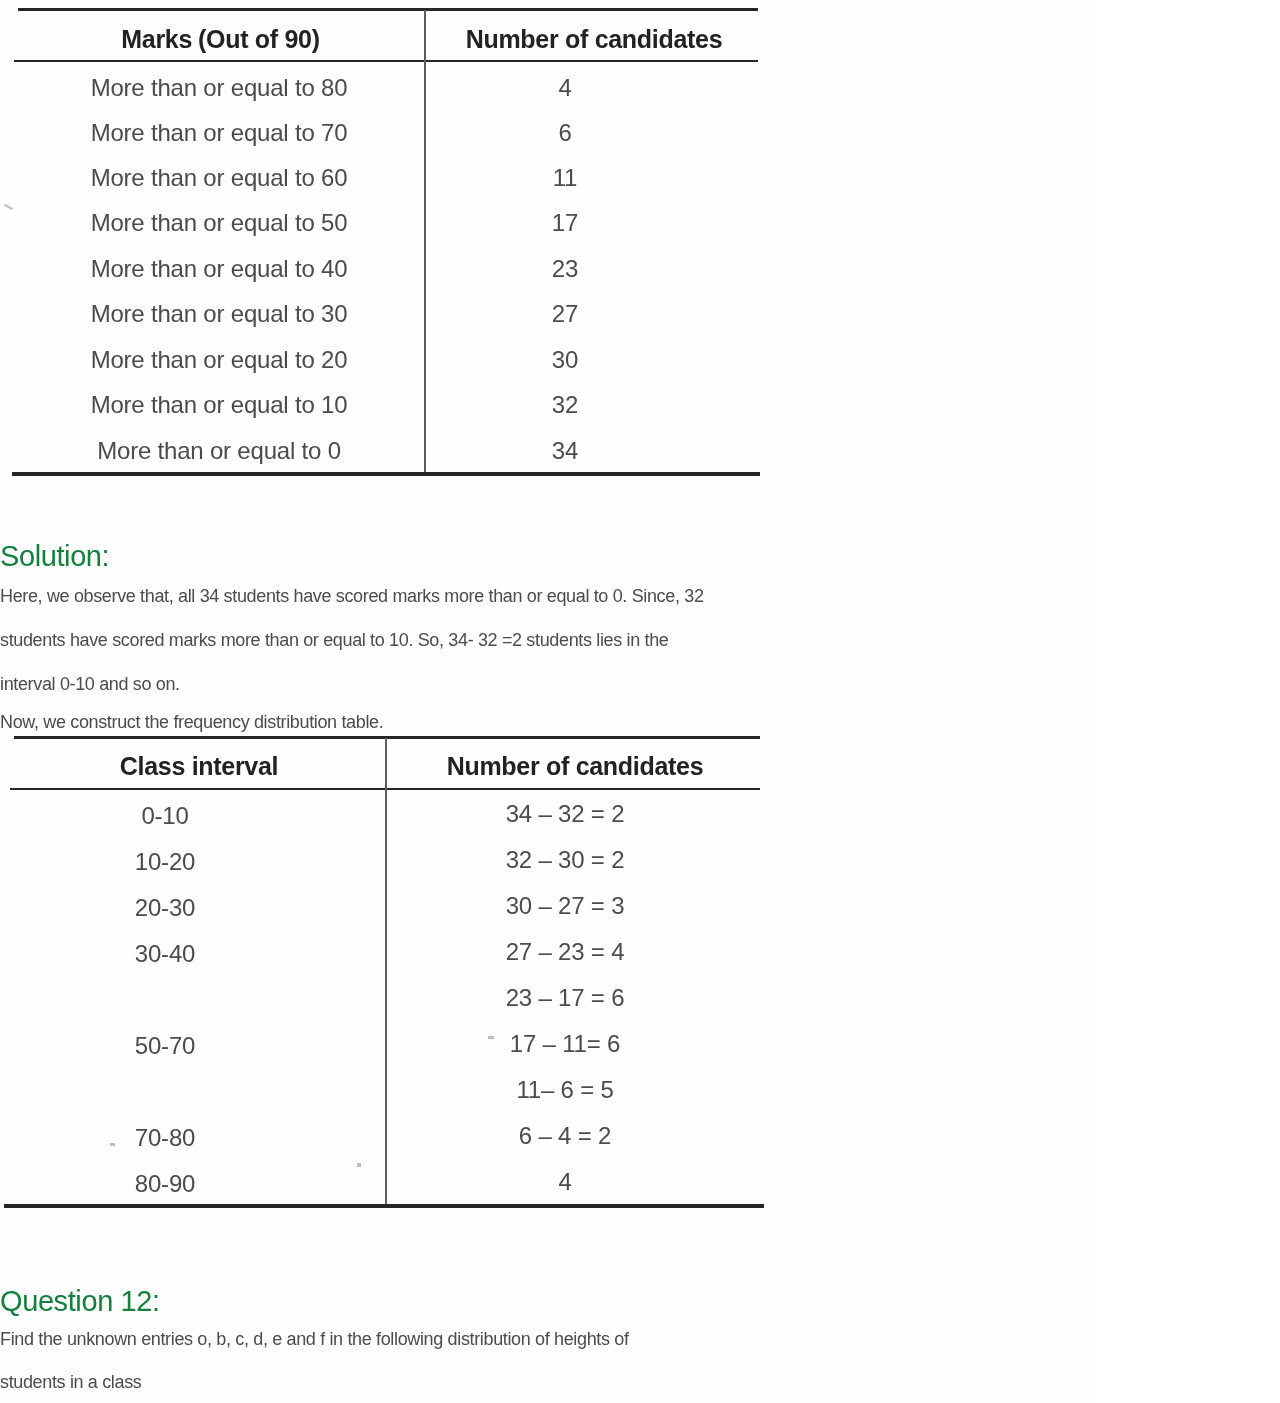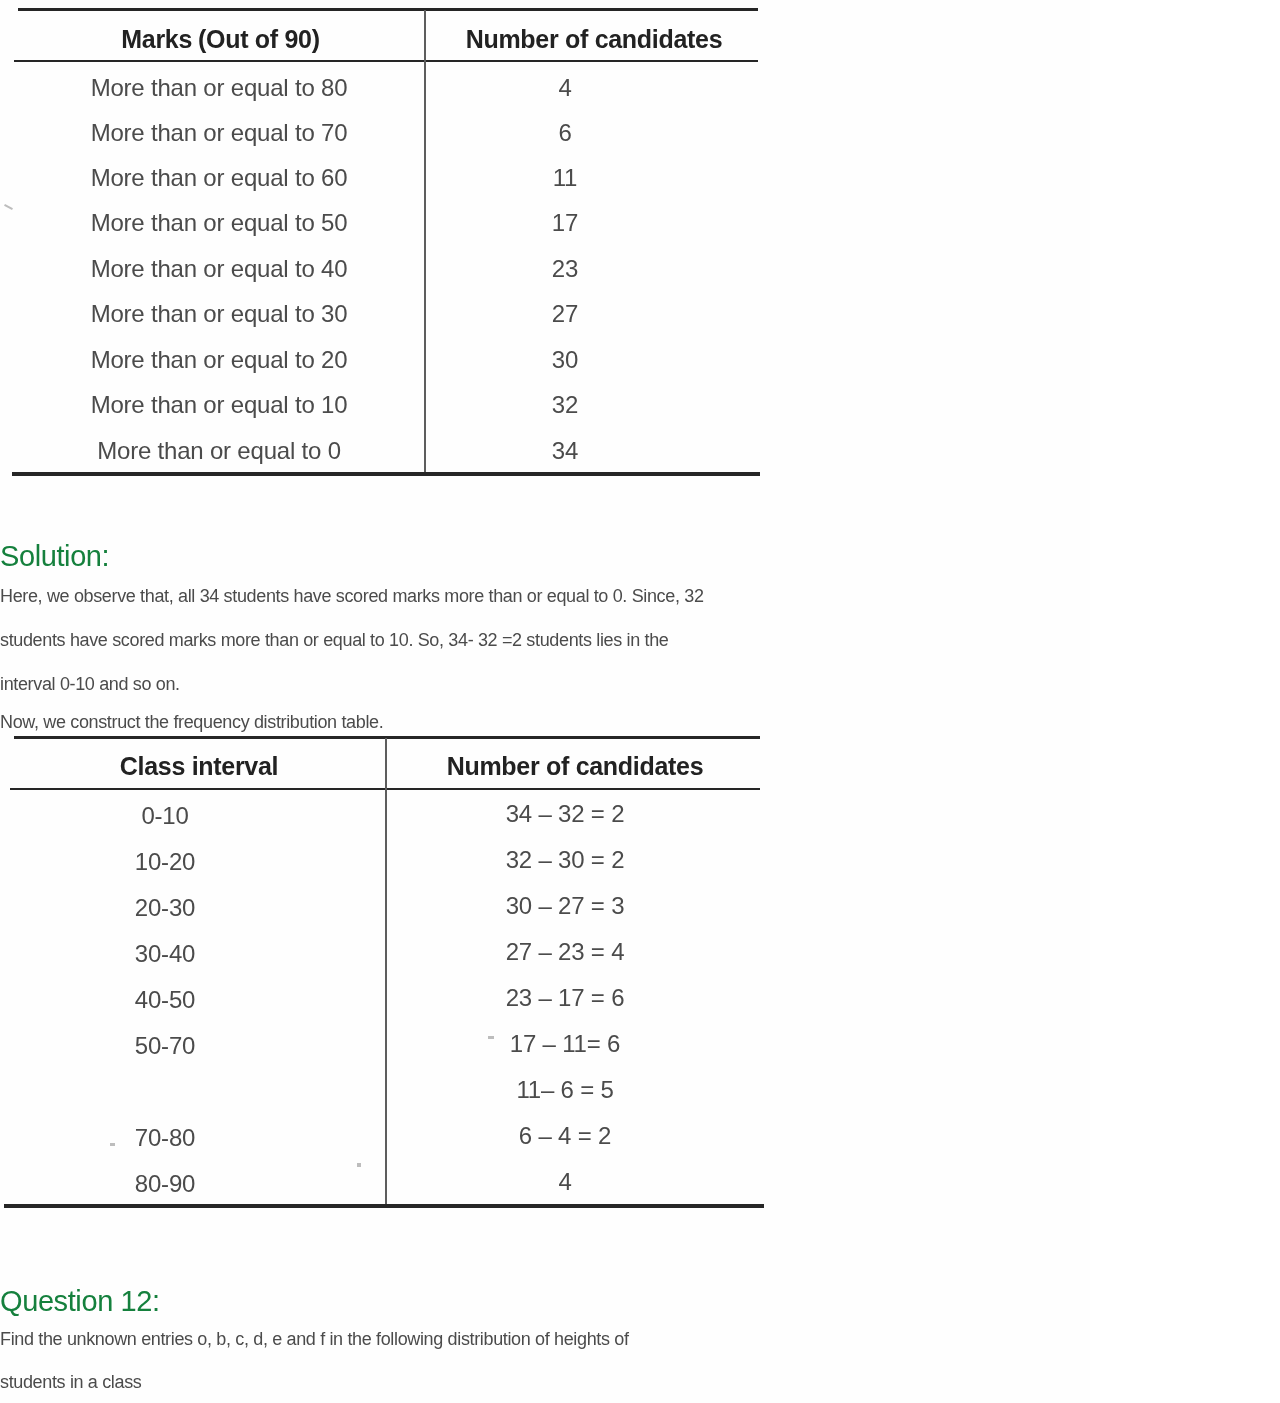--- a/index.html
+++ b/index.html
@@ -156,21 +156,20 @@
 
     <div class="cell center" style="left:20px; top:118px; width:290px;">10-20</div>
     <div class="cell center" style="left:395px; top:116px; width:340px;">32 – 30 = 2</div>
 
     <div class="cell center" style="left:20px; top:164px; width:290px;">20-30</div>
     <div class="cell center" style="left:395px; top:162px; width:340px;">30 – 27 = 3</div>
 
     <div class="cell center" style="left:20px; top:210px; width:290px;">30-40</div>
     <div class="cell center" style="left:395px; top:208px; width:340px;">27 – 23 = 4</div>
 
-    <div class="cell center" style="left:20px; top:256px; width:290px;">40-50</div>
     <div class="cell center" style="left:395px; top:254px; width:340px;">23 – 17 = 6</div>
 
     <div class="cell center" style="left:20px; top:302px; width:290px;">50-70</div>
     <div class="cell center" style="left:395px; top:300px; width:340px;">17 – 11= 6</div>
 
     <div class="cell center" style="left:395px; top:346px; width:340px;">11– 6 = 5</div>
 
     <div class="cell center" style="left:20px; top:394px; width:290px;">70-80</div>
     <div class="cell center" style="left:395px; top:392px; width:340px;">6 – 4 = 2</div>
 

